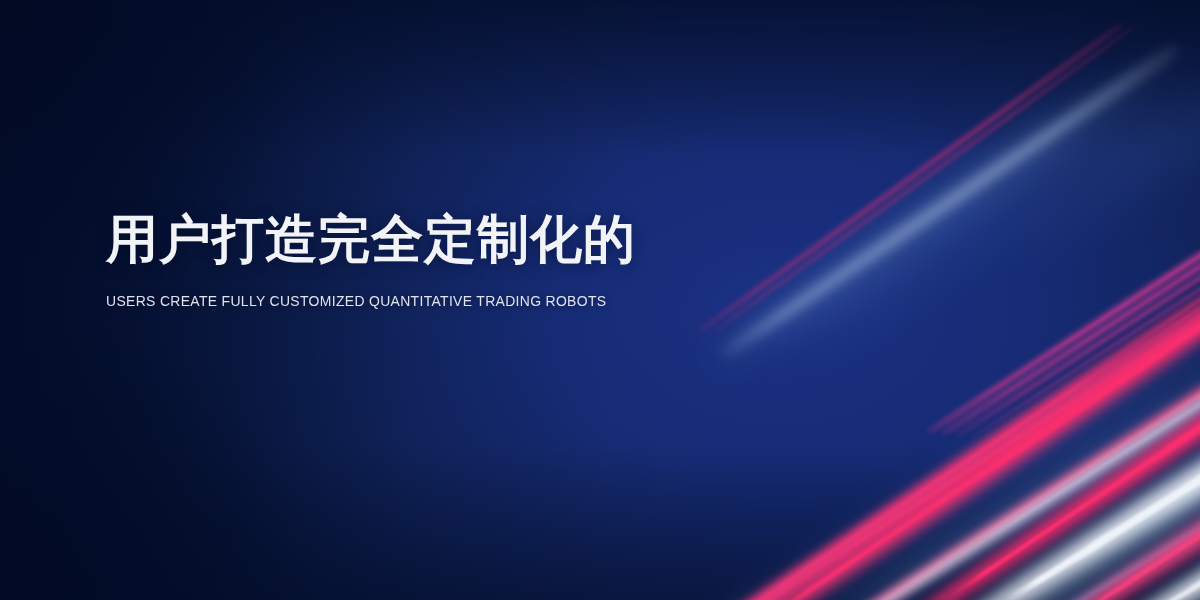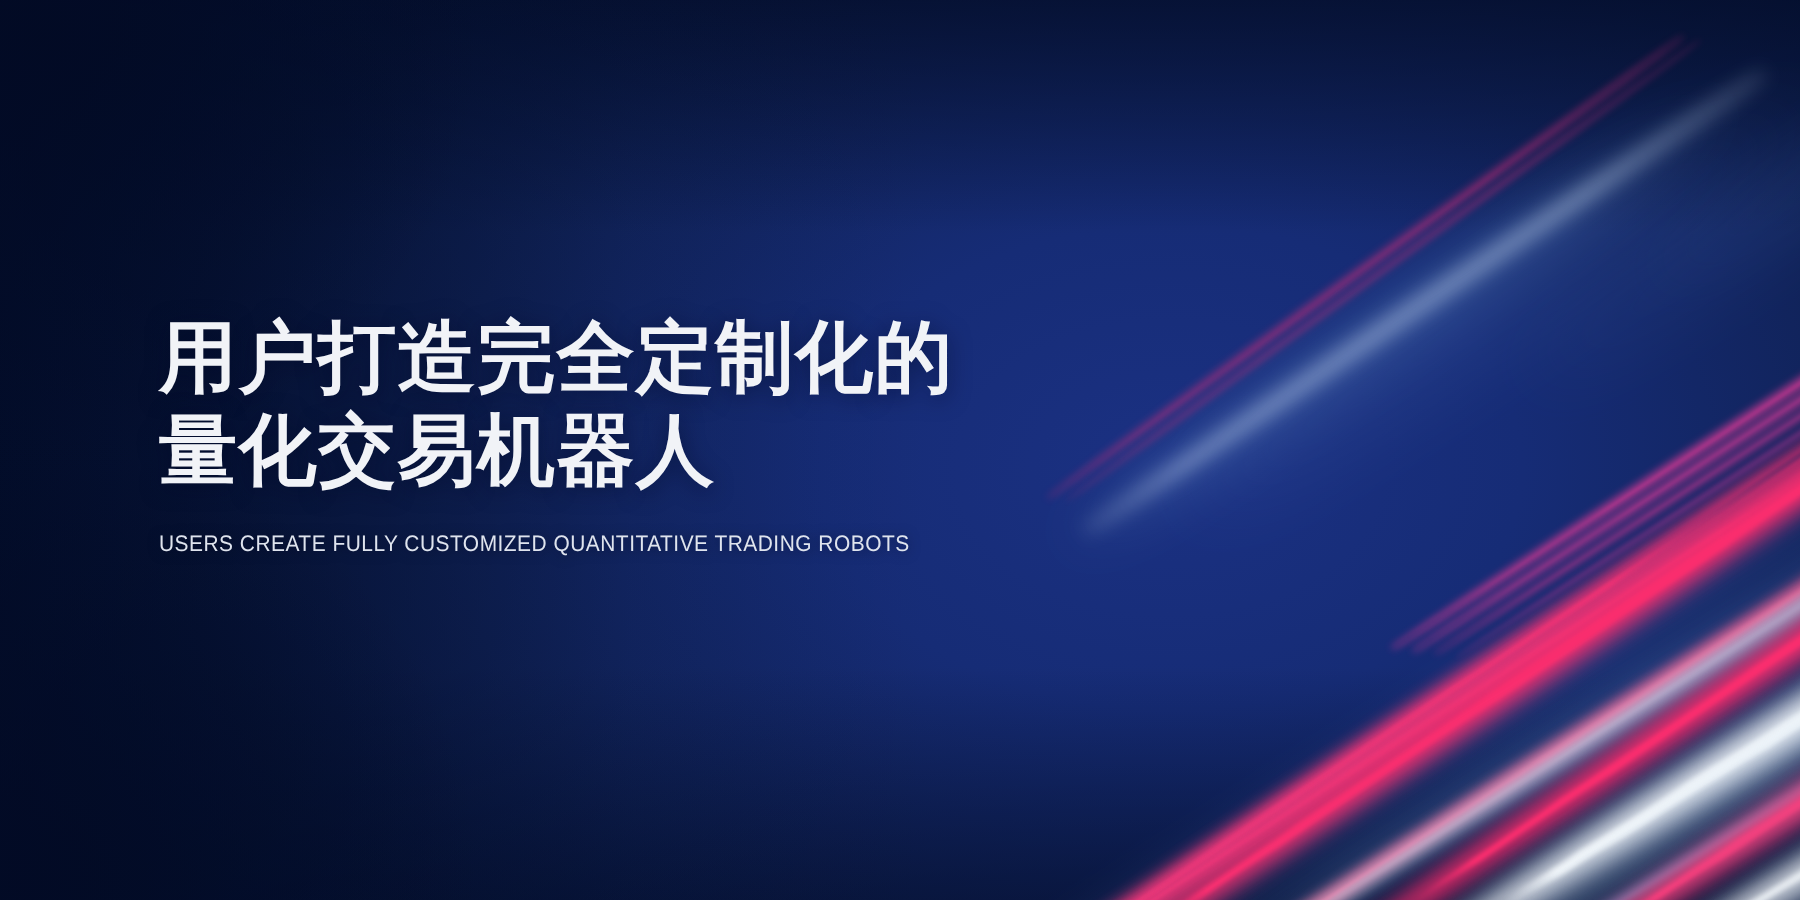--- a/index.html
+++ b/index.html
@@ -102,17 +102,16 @@
       <div class="ray" style="width: 760px; height: 18px; background: linear-gradient(90deg, rgba(0, 0, 0, 0) 0%, rgb(169, 214, 247) 14%, rgb(169, 214, 247) 74%, rgba(0, 0, 0, 0) 100%); opacity: 0.26; filter: blur(14px); transform: translate(820px, 740px) rotate(-30deg);"></div>
       <div class="ray" style="width: 620px; height: 10px; background: linear-gradient(90deg, rgba(0, 0, 0, 0) 0%, rgb(255, 255, 255) 14%, rgb(255, 255, 255) 74%, rgba(0, 0, 0, 0) 100%); opacity: 0.88; filter: blur(2.2px); box-shadow: rgb(255, 255, 255) 0px 0px 16px 8px; transform: translate(1110px, 740px) rotate(-30deg);"></div>
       <div class="ray" style="width: 640px; height: 26px; background: linear-gradient(90deg, rgba(0, 0, 0, 0) 0%, rgb(201, 232, 252) 14%, rgb(201, 232, 252) 74%, rgba(0, 0, 0, 0) 100%); opacity: 0.28; filter: blur(16px); transform: translate(1104px, 748px) rotate(-30deg);"></div>
       <div class="ray" style="width: 600px; height: 5px; background: linear-gradient(90deg, rgba(0, 0, 0, 0) 0%, rgb(250, 45, 110) 14%, rgb(250, 45, 110) 74%, rgba(0, 0, 0, 0) 100%); opacity: 0.92; filter: blur(1.2px); box-shadow: rgb(250, 45, 110) 0px 0px 10px 5px; transform: translate(1030px, 780px) rotate(-32deg);"></div>
       <div class="ray" style="width: 420px; height: 34px; background: linear-gradient(90deg, rgba(0, 0, 0, 0) 0%, rgb(79, 115, 196) 14%, rgb(79, 115, 196) 74%, rgba(0, 0, 0, 0) 100%); opacity: 0.14; filter: blur(24px); transform: translate(1000px, 250px) rotate(-34deg);"></div>
       <div class="ray" style="width: 380px; height: 26px; background: linear-gradient(90deg, rgba(0, 0, 0, 0) 0%, rgb(63, 99, 182) 14%, rgb(63, 99, 182) 74%, rgba(0, 0, 0, 0) 100%); opacity: 0.12; filter: blur(22px); transform: translate(1080px, 190px) rotate(-34deg);"></div>
     </div>
 
   <div class="copy">
     <h1 class="title">用户打造完全定制化的</h1>
-    <h1 class="title">量化交易机器人</h1>
     <p class="subtitle">USERS CREATE FULLY CUSTOMIZED QUANTITATIVE TRADING ROBOTS</p>
   </div>
 
 </div>
 
 </body></html>

